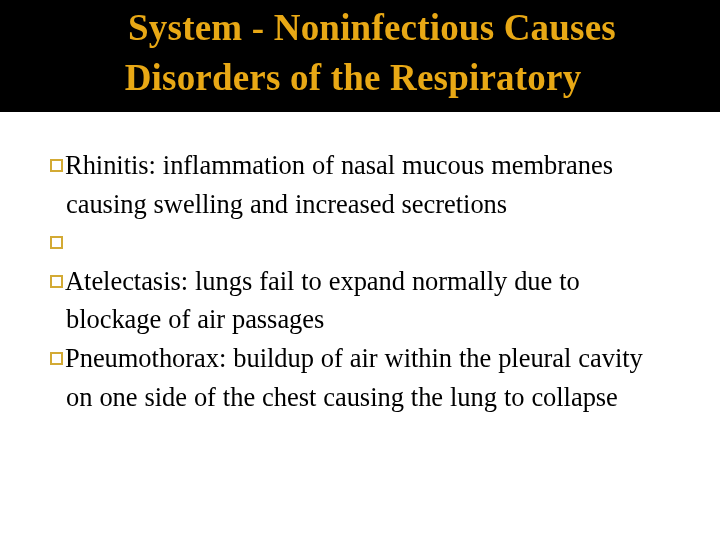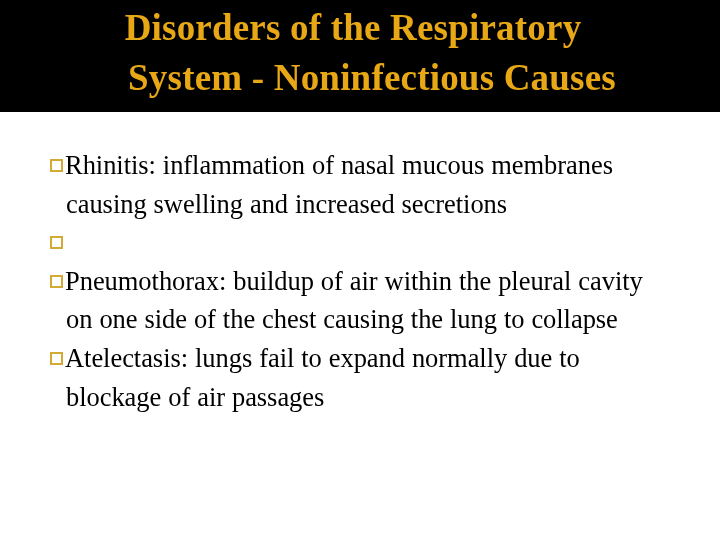--- a/index.html
+++ b/index.html
@@ -77,28 +77,28 @@
   .bullet-text {
     text-indent: 0;
   }
 </style>
 </head>
 <body>
 
 <div id="slide">
 
   <div id="title-banner">
+    <div class="title-line" id="title-line-2">System - Noninfectious Causes</div>
     <div class="title-line" id="title-line-1">Disorders of the Respiratory</div>
-    <div class="title-line" id="title-line-2">System - Noninfectious Causes</div>
   </div>
 
   <div id="body-area">
 
     <p class="bullet-item"><span class="bullet-marker"></span><span class="bullet-text">Rhinitis: inflammation of nasal mucous membranes causing swelling and increased secretions</span></p>
 
     <p class="bullet-item"><span class="bullet-marker"></span></p>
 
+    <p class="bullet-item"><span class="bullet-marker"></span><span class="bullet-text">Atelectasis: lungs fail to expand normally due to blockage of air passages</span></p>
+
     <p class="bullet-item"><span class="bullet-marker"></span><span class="bullet-text">Pneumothorax: buildup of air within the pleural cavity on one side of the chest causing the lung to collapse</span></p>
-
-    <p class="bullet-item"><span class="bullet-marker"></span><span class="bullet-text">Atelectasis: lungs fail to expand normally due to blockage of air passages</span></p>
 
   </div>
 </div>
 
 </body></html>

